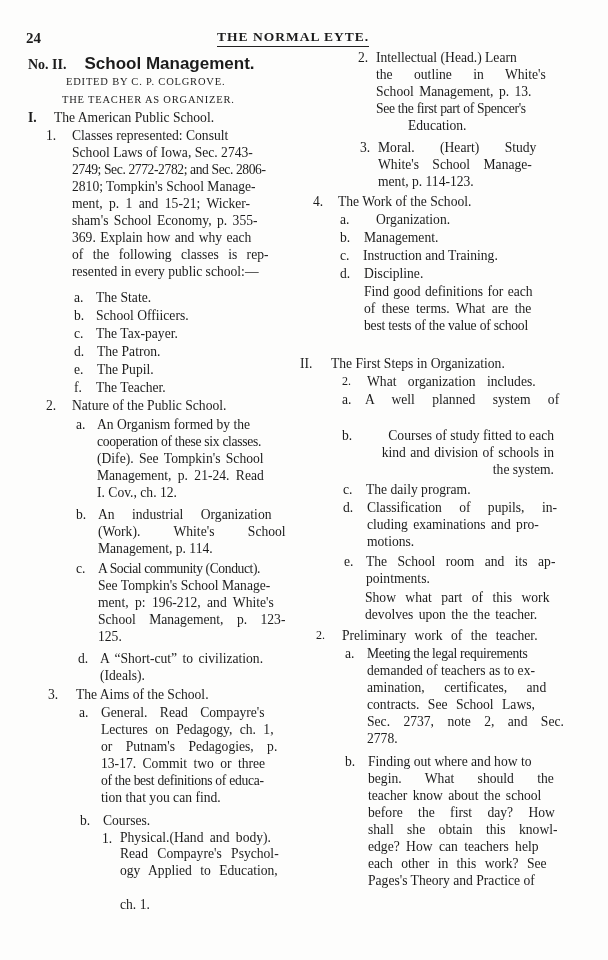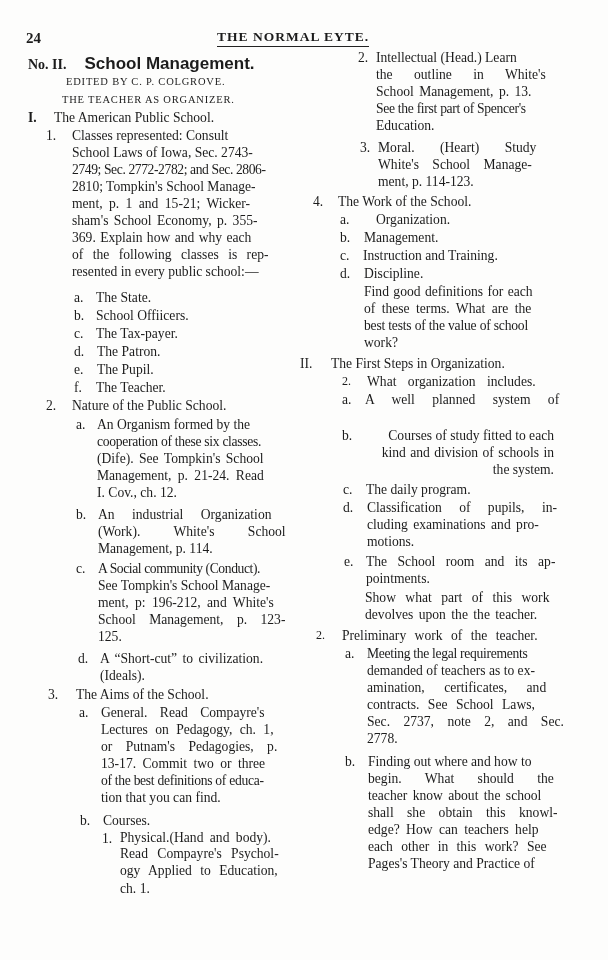--- a/index.html
+++ b/index.html
@@ -114,32 +114,32 @@
     </div>
 
     <div class="num-lbl" style="left:80px; top:812px;">b.</div>
     <div class="ln" style="left:103px; top:812px;">Courses.</div>
 
     <div class="num-lbl" style="left:102px; top:830px;">1.</div>
     <div style="position:absolute; left:120px; top:830px; width:168px;">
       <div class="ln" style="position:relative; word-spacing:3px; line-height:15px;">Physical.(Hand and body).</div>
       <div class="ln" style="position:relative; word-spacing:6px; line-height:17px;">Read Compayre's Psychol-</div>
       <div class="ln" style="position:relative; word-spacing:5px; line-height:18px;">ogy Applied to Education,</div>
-      <div class="ln" style="position:relative; line-height:17px;">ch. 1.</div>
+      <div class="ln" style="position:relative; line-height:17px;margin-top:16px;">ch. 1.</div>
     </div>
   </div>
 
   <div>
     <div class="num-lbl" style="left:358px; top:49px;">2.</div>
     <div style="position:absolute; left:376px; top:49px; width:182px;">
       <div class="ln" style="position:relative;">Intellectual (Head.) Learn</div>
       <div class="ln" style="position:relative; word-spacing:18px;">the outline in White's</div>
       <div class="ln" style="position:relative; word-spacing:2px;">School Management, p. 13.</div>
       <div class="ln" style="position:relative; letter-spacing:-0.3px;">See the first part of Spencer's</div>
-      <div class="ln" style="position:relative;">Education.</div>
+      <div class="ln" style="position:relative;margin-left:32px;">Education.</div>
     </div>
 
     <div class="num-lbl" style="left:360px; top:139px;">3.</div>
     <div style="position:absolute; left:378px; top:139px; width:180px;">
       <div class="ln" style="position:relative; word-spacing:22px;">Moral. (Heart) Study</div>
       <div class="ln" style="position:relative; word-spacing:10px;">White's School Manage-</div>
       <div class="ln" style="position:relative;">ment, p. 114-123.</div>
     </div>
 
     <div class="num-lbl" style="left:313px; top:193px;">4.</div>
@@ -149,21 +149,20 @@
     <div class="num-lbl" style="left:340px; top:229px;">b.</div>
     <div class="ln" style="left:364px; top:229px;">Management.</div>
     <div class="num-lbl" style="left:340px; top:247px;">c.</div>
     <div class="ln" style="left:363px; top:247px;">Instruction and Training.</div>
     <div class="num-lbl" style="left:340px; top:265px;">d.</div>
     <div class="ln" style="left:364px; top:265px;">Discipline.</div>
     <div style="position:absolute; left:364px; top:283px; width:190px;">
       <div class="ln" style="position:relative; word-spacing:1px;">Find good definitions for each</div>
       <div class="ln" style="position:relative; word-spacing:3px;">of these terms. What are the</div>
       <div class="ln" style="position:relative; letter-spacing:-0.2px;">best tests of the value of school</div>
-      <div class="ln" style="position:relative;">work?</div>
     </div>
 
     <div class="num-lbl" style="left:300px; top:355px;">II.</div>
     <div class="ln" style="left:331px; top:355px;">The First Steps in Organization.</div>
 
     <div class="num-lbl" style="left:342px; top:373px; font-size:12px;">2.</div>
     <div class="ln" style="left:367px; top:373px; word-spacing:8px;">What organization includes.</div>
 
     <div class="num-lbl" style="left:342px; top:391px;">a.</div>
     <div style="position:absolute; left:365px; top:391px; width:190px;">
@@ -208,19 +207,20 @@
       <div class="ln" style="position:relative; word-spacing:5px;">contracts. See School Laws,</div>
       <div class="ln" style="position:relative; word-spacing:10px;">Sec. 2737, note 2, and Sec.</div>
       <div class="ln" style="position:relative;">2778.</div>
     </div>
 
     <div class="num-lbl" style="left:345px; top:753px;">b.</div>
     <div style="position:absolute; left:368px; top:753px; width:192px;">
       <div class="ln" style="position:relative;">Finding out where and how to</div>
       <div class="ln" style="position:relative; word-spacing:20px;">begin. What should the</div>
       <div class="ln" style="position:relative; word-spacing:2px;">teacher know about the school</div>
+      <div class="ln" style="position:relative; word-spacing:12px;">before the first day? How</div>
       <div class="ln" style="position:relative; word-spacing:10px;">shall she obtain this knowl-</div>
       <div class="ln" style="position:relative; word-spacing:3px;">edge? How can teachers help</div>
       <div class="ln" style="position:relative; word-spacing:5px;">each other in this work? See</div>
       <div class="ln" style="position:relative;">Pages's Theory and Practice of</div>
     </div>
   </div>
 </div>
 
 </body></html>

